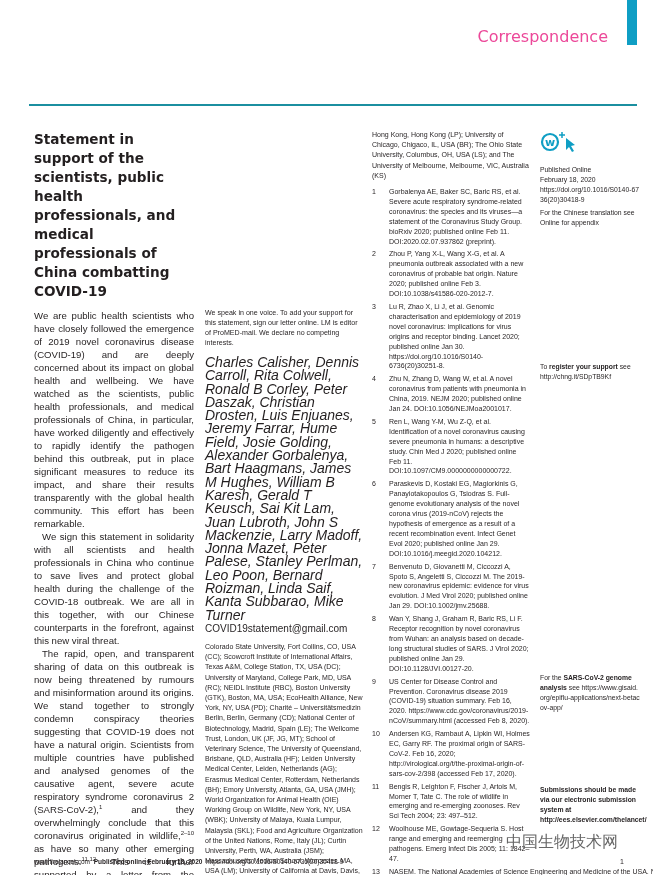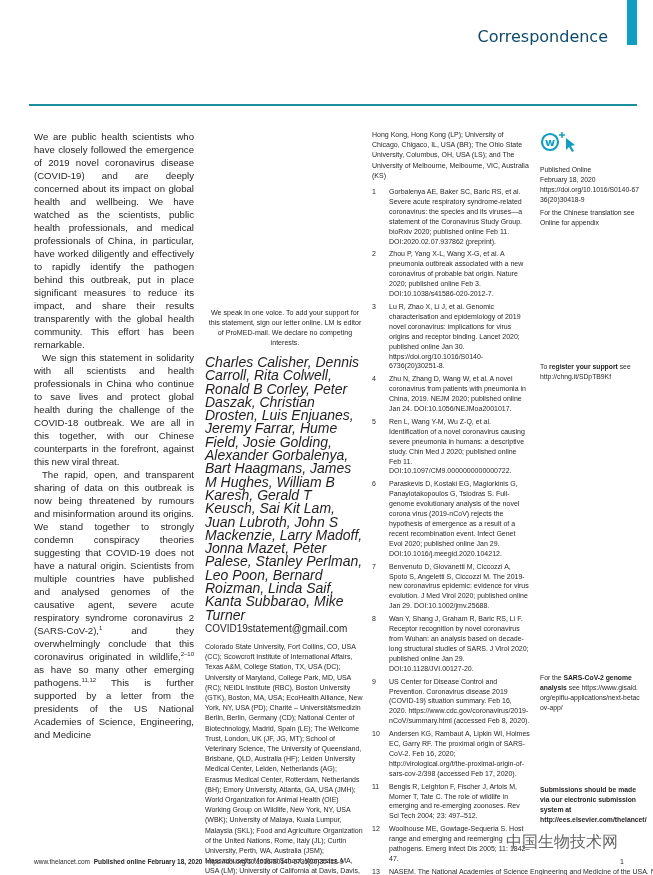--- a/index.html
+++ b/index.html
@@ -1,28 +1,28 @@
 <!DOCTYPE html>
 <html><head>
 <meta charset="utf-8">
 <style>
   html, body { margin:0; padding:0; background:#fff; }
   body { width:653px; height:875px; position:relative; overflow:hidden; color:#231f20; font-family:"Liberation Sans", sans-serif; }
   .tab-bar { position:absolute; left:627px; top:0; width:10px; height:45px; background:#0f9ec4; }
-  .section-title { position:absolute; right:45px; top:27px; font-family:"DejaVu Sans", sans-serif; font-size:16px; color:#0c4a6e; }
+  .section-title { position:absolute; right:45px; top:27px; font-family:"DejaVu Sans", sans-serif; font-size:16px; color:#ec4899; }
   .rule { position:absolute; left:29px; top:104px; width:608px; height:2px; background:#1b8fa0; }
   .col { position:absolute; top:130px; font-family:"Liberation Sans", sans-serif; }
   .col1 { left:34px; width:160px; }
   .col2 { left:205px; width:160px; }
   .col3 { left:372px; width:158px; }
   .title { font-family:"DejaVu Sans", sans-serif; font-weight:bold; font-size:13.6px; line-height:19px; color:#231f20; margin:0 0 8px 0; }
   .body-p { font-size:9.6px; line-height:13px; text-align:justify; margin:0; color:#231f20; }
   .body-p.indent { text-indent:8px; }
   sup { font-size:6px; line-height:0; }
-  .note { font-size:7.1px; line-height:10px; margin:6px 0 8px 0; color:#231f20;text-align:center; }
+  .note { font-size:7.1px; line-height:10px; margin:6px 0 8px 0; color:#231f20; }
   .signers { font-family:"Liberation Sans", sans-serif; font-style:italic; font-size:14px; line-height:13.3px; color:#231f20; }
   .email { font-weight:normal; font-size:10px; line-height:13px; margin-bottom:7px; }
   .affil { font-size:7px; line-height:10.2px; color:#231f20; }
   .refs { margin:6px 0 0 0; padding:0; list-style:none; }
   .refs li { display:flex; font-size:7px; line-height:9.9px; margin-bottom:3px; }
   .refs .num { width:17px; flex:none; }
   .refs .txt { flex:1; }
   .side { font-size:6.8px; line-height:10px; color:#231f20; position:absolute; left:540px; width:100px; }
   .logo { position:absolute; left:540px; top:130px; width:40px; height:22px; }
   .footer { position:absolute; left:34px; top:858px; font-size:6.5px; color:#231f20; }
@@ -31,20 +31,21 @@
   .watermark { position:absolute; left:506px; top:832px; font-size:16px; color:#666; font-family:"DejaVu Sans", sans-serif; }
 </style>
 </head>
 <body>
 
 <div class="tab-bar"></div>
 <div class="section-title">Correspondence</div>
 <div class="rule"></div>
 
 <div class="col col1">
+  <h1 class="title">Statement in support of the scientists, public health professionals, and medical professionals of China combatting COVID-19</h1>
   <p class="body-p">We are public health scientists who have closely followed the emergence of 2019 novel coronavirus disease (COVID-19) and are deeply concerned about its impact on global health and wellbeing. We have watched as the scientists, public health professionals, and medical professionals of China, in particular, have worked diligently and effectively to rapidly identify the pathogen behind this outbreak, put in place significant measures to reduce its impact, and share their results transparently with the global health community. This effort has been remarkable.</p>
   <p class="body-p indent">We sign this statement in solidarity with all scientists and health professionals in China who continue to save lives and protect global health during the challenge of the COVID-18 outbreak. We are all in this together, with our Chinese counterparts in the forefront, against this new viral threat.</p>
   <p class="body-p indent"><span>The rapid, open, and transparent sharing of data on this outbreak is now being threatened by rumours and misinformation around its origins. We stand together to strongly condemn conspiracy theories suggesting that COVID-19 does not have a natural origin. Scientists from multiple countries have published and analysed genomes of the causative agent, severe acute respiratory syndrome coronavirus 2 (SARS-CoV-2),</span><sup>1</sup> <span>and they overwhelmingly conclude that this coronavirus originated in wildlife,</span><sup>2–10</sup> <span>as have so many other emerging pathogens.</span><sup>11,12</sup> <span>This is further supported by a letter from the presidents of the US National Academies of Science, Engineering, and Medicine</span>  </p>
 </div>
 
 <div class="col col2" style="top:505px;">
 </div>
 <div class="col col2" style="top:302px;">
   <p class="note">We speak in one voice. To add your support for this statement, sign our letter online. LM is editor of ProMED-mail. We declare no competing interests.</p>
   <div class="signers">Charles Calisher, Dennis Carroll, Rita Colwell, Ronald B Corley, Peter Daszak, Christian Drosten, Luis Enjuanes, Jeremy Farrar, Hume Field, Josie Golding, Alexander Gorbalenya, Bart Haagmans, James M Hughes, William B Karesh, Gerald T Keusch, Sai Kit Lam, Juan Lubroth, John S Mackenzie, Larry Madoff, Jonna Mazet, Peter Palese, Stanley Perlman, Leo Poon, Bernard Roizman, Linda Saif, Kanta Subbarao, Mike Turner</div>

